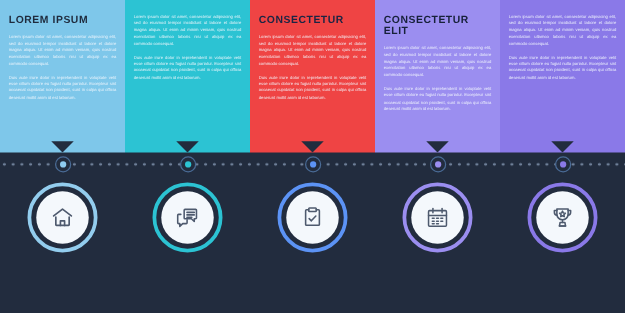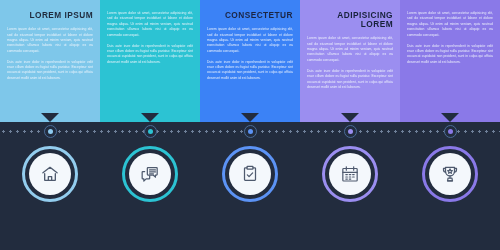--- a/index.html
+++ b/index.html
@@ -21,42 +21,42 @@
   .col .notch{
     position:absolute;left:50%;bottom:0;
     transform:translateX(-50%);
     width:0;height:0;
     border-left:9px solid transparent;
     border-right:9px solid transparent;
     border-top:9px solid #222c3e;
   }
   .col-title{
     margin:0 0 7px 0;
-    text-align:right;
+    text-align:left;
     font-size:8.3px;
     font-weight:bold;
     letter-spacing:.45px;
     color:#1f2b3d;
     line-height:1.1;
   }
   .col-body{
     margin:0;
     font-size:3.35px;
     line-height:1.62;
     letter-spacing:.02px;
     text-align:justify;
     color:#f2f7fd;
     opacity:.93;
   }
   .col-body + .col-body{margin-top:5.5px;}
 
   
   .c0{background:#7ec7ea;}
   .c1{background:#2cc3d3;}
-  .c2{background:#3b82f6;}
+  .c2{background:#ef4444;}
   .c3{background:#9b8ef0;}
   .c4{background:#8a79e8;}
   .c0 .notch,.c1 .notch,.c2 .notch,.c3 .notch,.c4 .notch{border-top-color:#222c3e;}
   .c1 .col-title,.c2 .col-title,.c3 .col-title,.c4 .col-title{color:#17213a;}
   .c2 .col-title,.c4 .col-title{color:#1b2544;}
 
   
   .timeline{position:absolute;left:0;top:122px;width:500px;height:18px;}
   .dots{
     position:absolute;left:0;top:8px;width:500px;height:3px;
@@ -127,21 +127,21 @@
     </div>
 
     <div class="col c2">
       <div class="col-title">CONSECTETUR</div>
       <p class="col-body">Lorem ipsum dolor sit amet, consectetur adipisicing elit, sed do eiusmod tempor incididunt ut labore et dolore magna aliqua. Ut enim ad minim veniam, quis nostrud exercitation ullamco laboris nisi ut aliquip ex ea commodo consequat.</p>
       <p class="col-body">Duis aute irure dolor in reprehenderit in voluptate velit esse cillum dolore eu fugiat nulla pariatur. Excepteur sint occaecat cupidatat non proident, sunt in culpa qui officia deserunt mollit anim id est laborum.</p>
       <div class="notch"></div>
     </div>
 
     <div class="col c3">
-      <div class="col-title">ADIPISICING LOREM</div>
+      <div class="col-title">CONSECTETUR ELIT</div>
       <p class="col-body">Lorem ipsum dolor sit amet, consectetur adipisicing elit, sed do eiusmod tempor incididunt ut labore et dolore magna aliqua. Ut enim ad minim veniam, quis nostrud exercitation ullamco laboris nisi ut aliquip ex ea commodo consequat.</p>
       <p class="col-body">Duis aute irure dolor in reprehenderit in voluptate velit esse cillum dolore eu fugiat nulla pariatur. Excepteur sint occaecat cupidatat non proident, sunt in culpa qui officia deserunt mollit anim id est laborum.</p>
       <div class="notch"></div>
     </div>
 
     <div class="col c4">
       <p class="col-body">Lorem ipsum dolor sit amet, consectetur adipisicing elit, sed do eiusmod tempor incididunt ut labore et dolore magna aliqua. Ut enim ad minim veniam, quis nostrud exercitation ullamco laboris nisi ut aliquip ex ea commodo consequat.</p>
       <p class="col-body">Duis aute irure dolor in reprehenderit in voluptate velit esse cillum dolore eu fugiat nulla pariatur. Excepteur sint occaecat cupidatat non proident, sunt in culpa qui officia deserunt mollit anim id est laborum.</p>
       <div class="notch"></div>
     </div>

